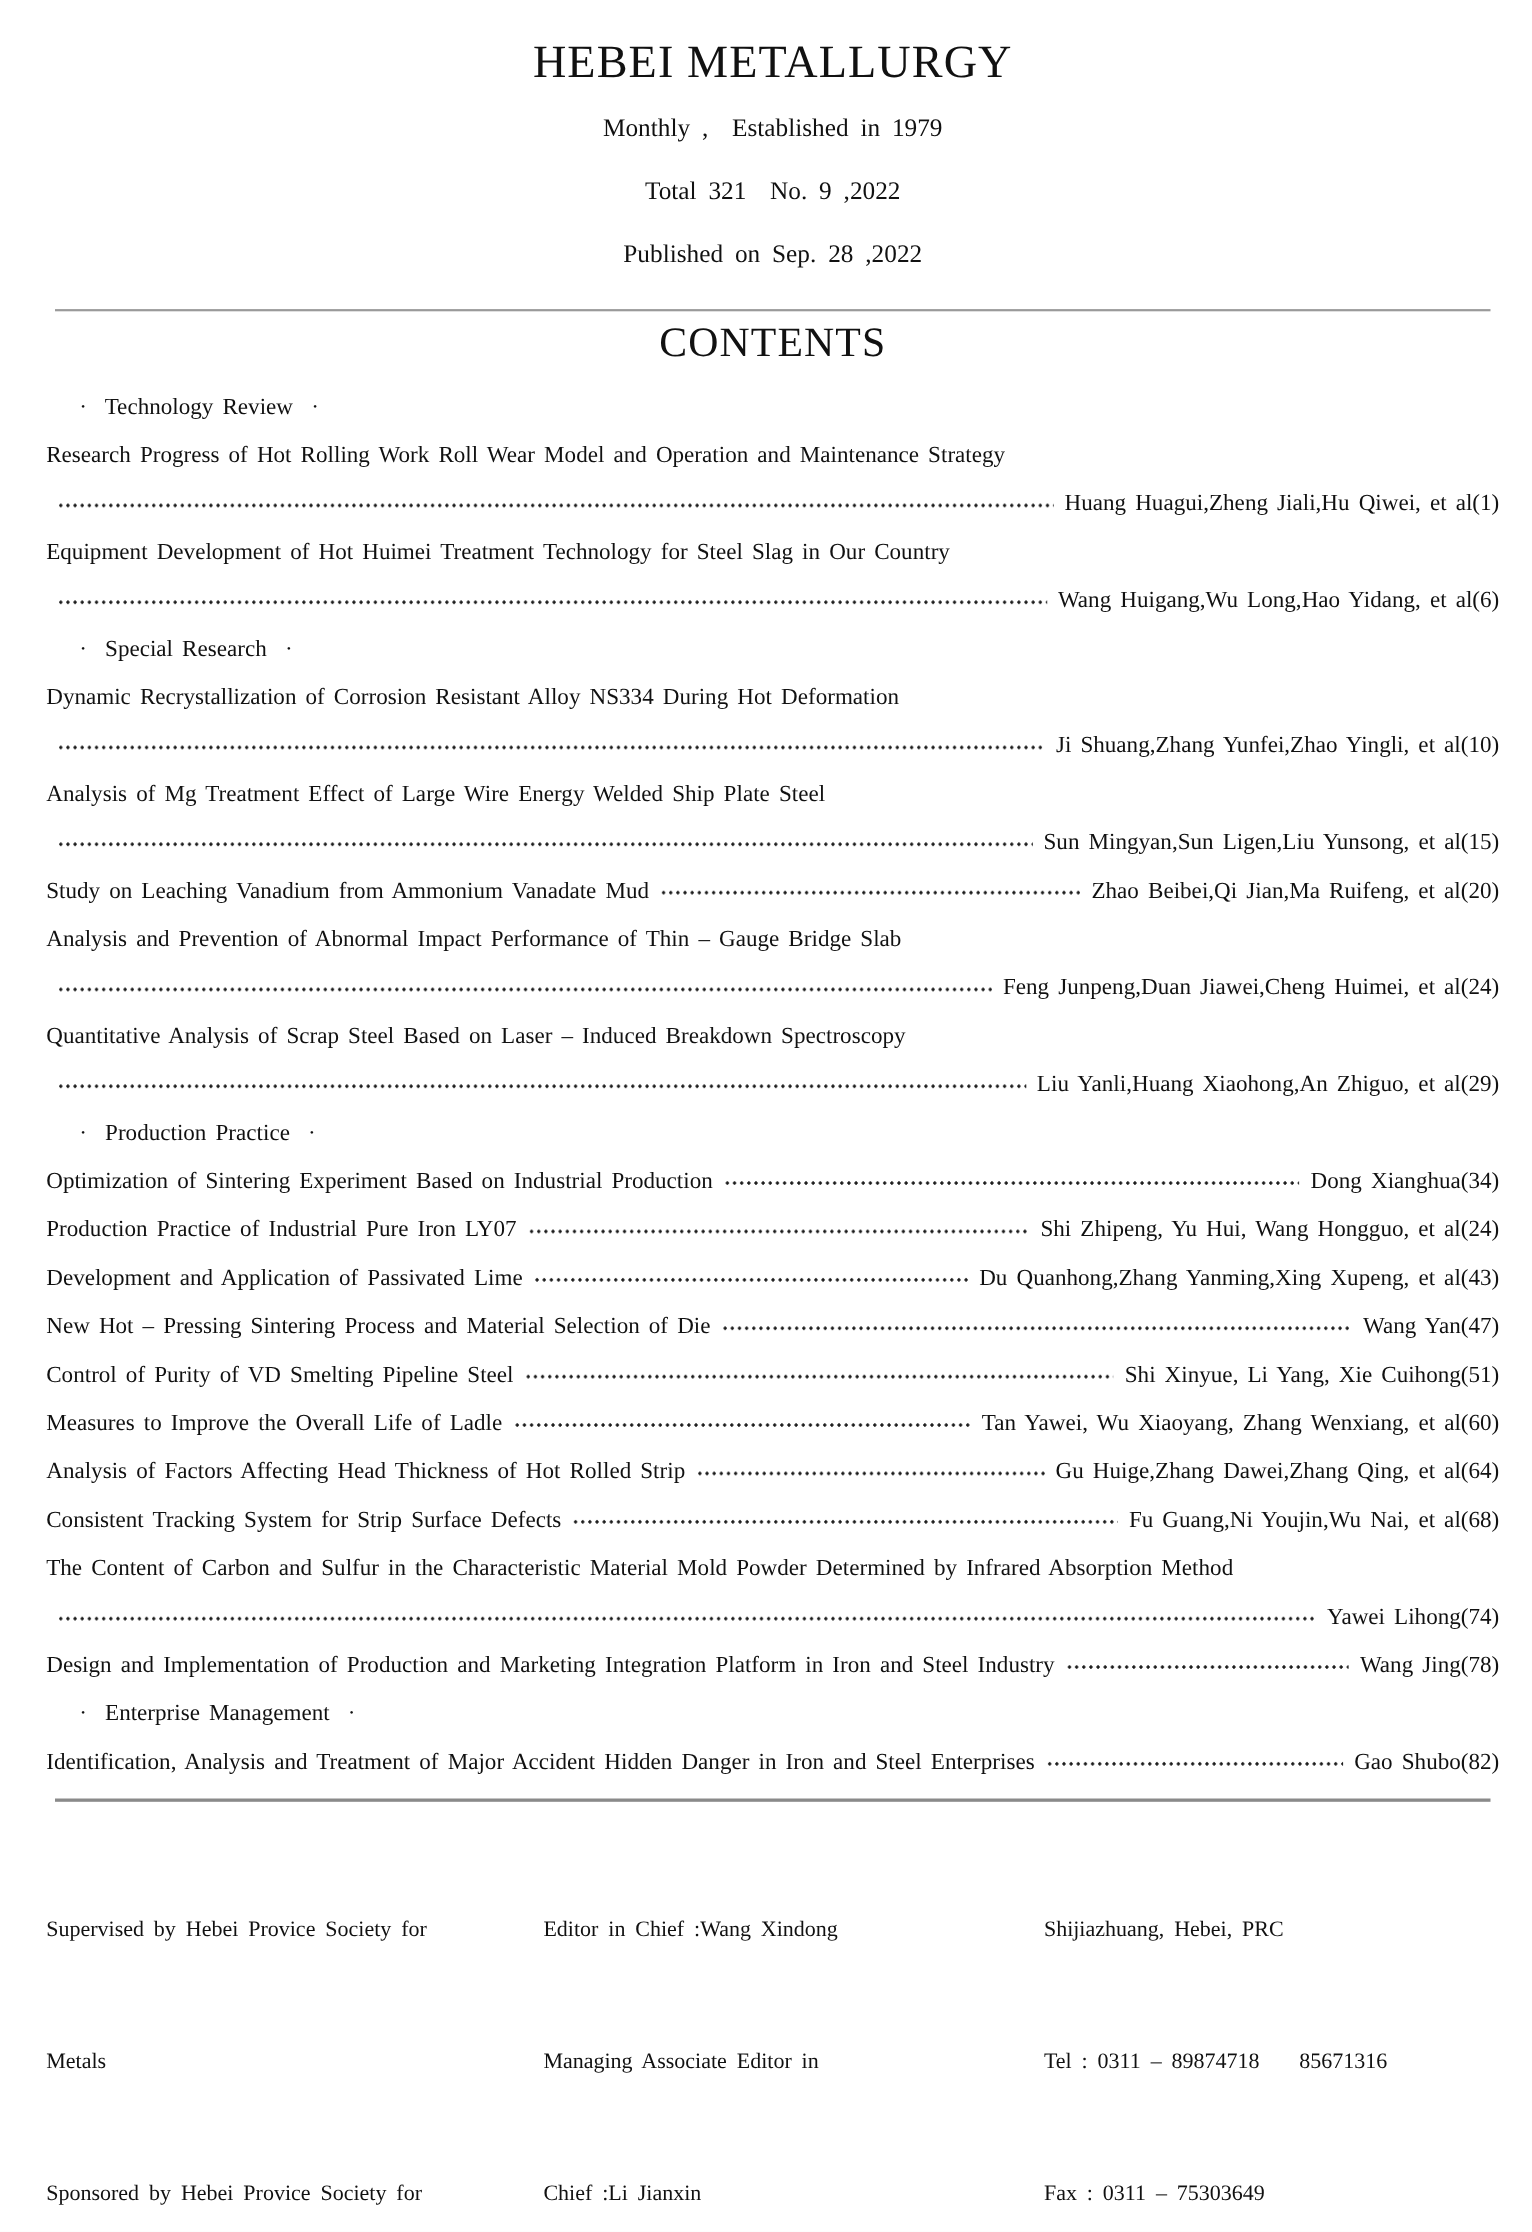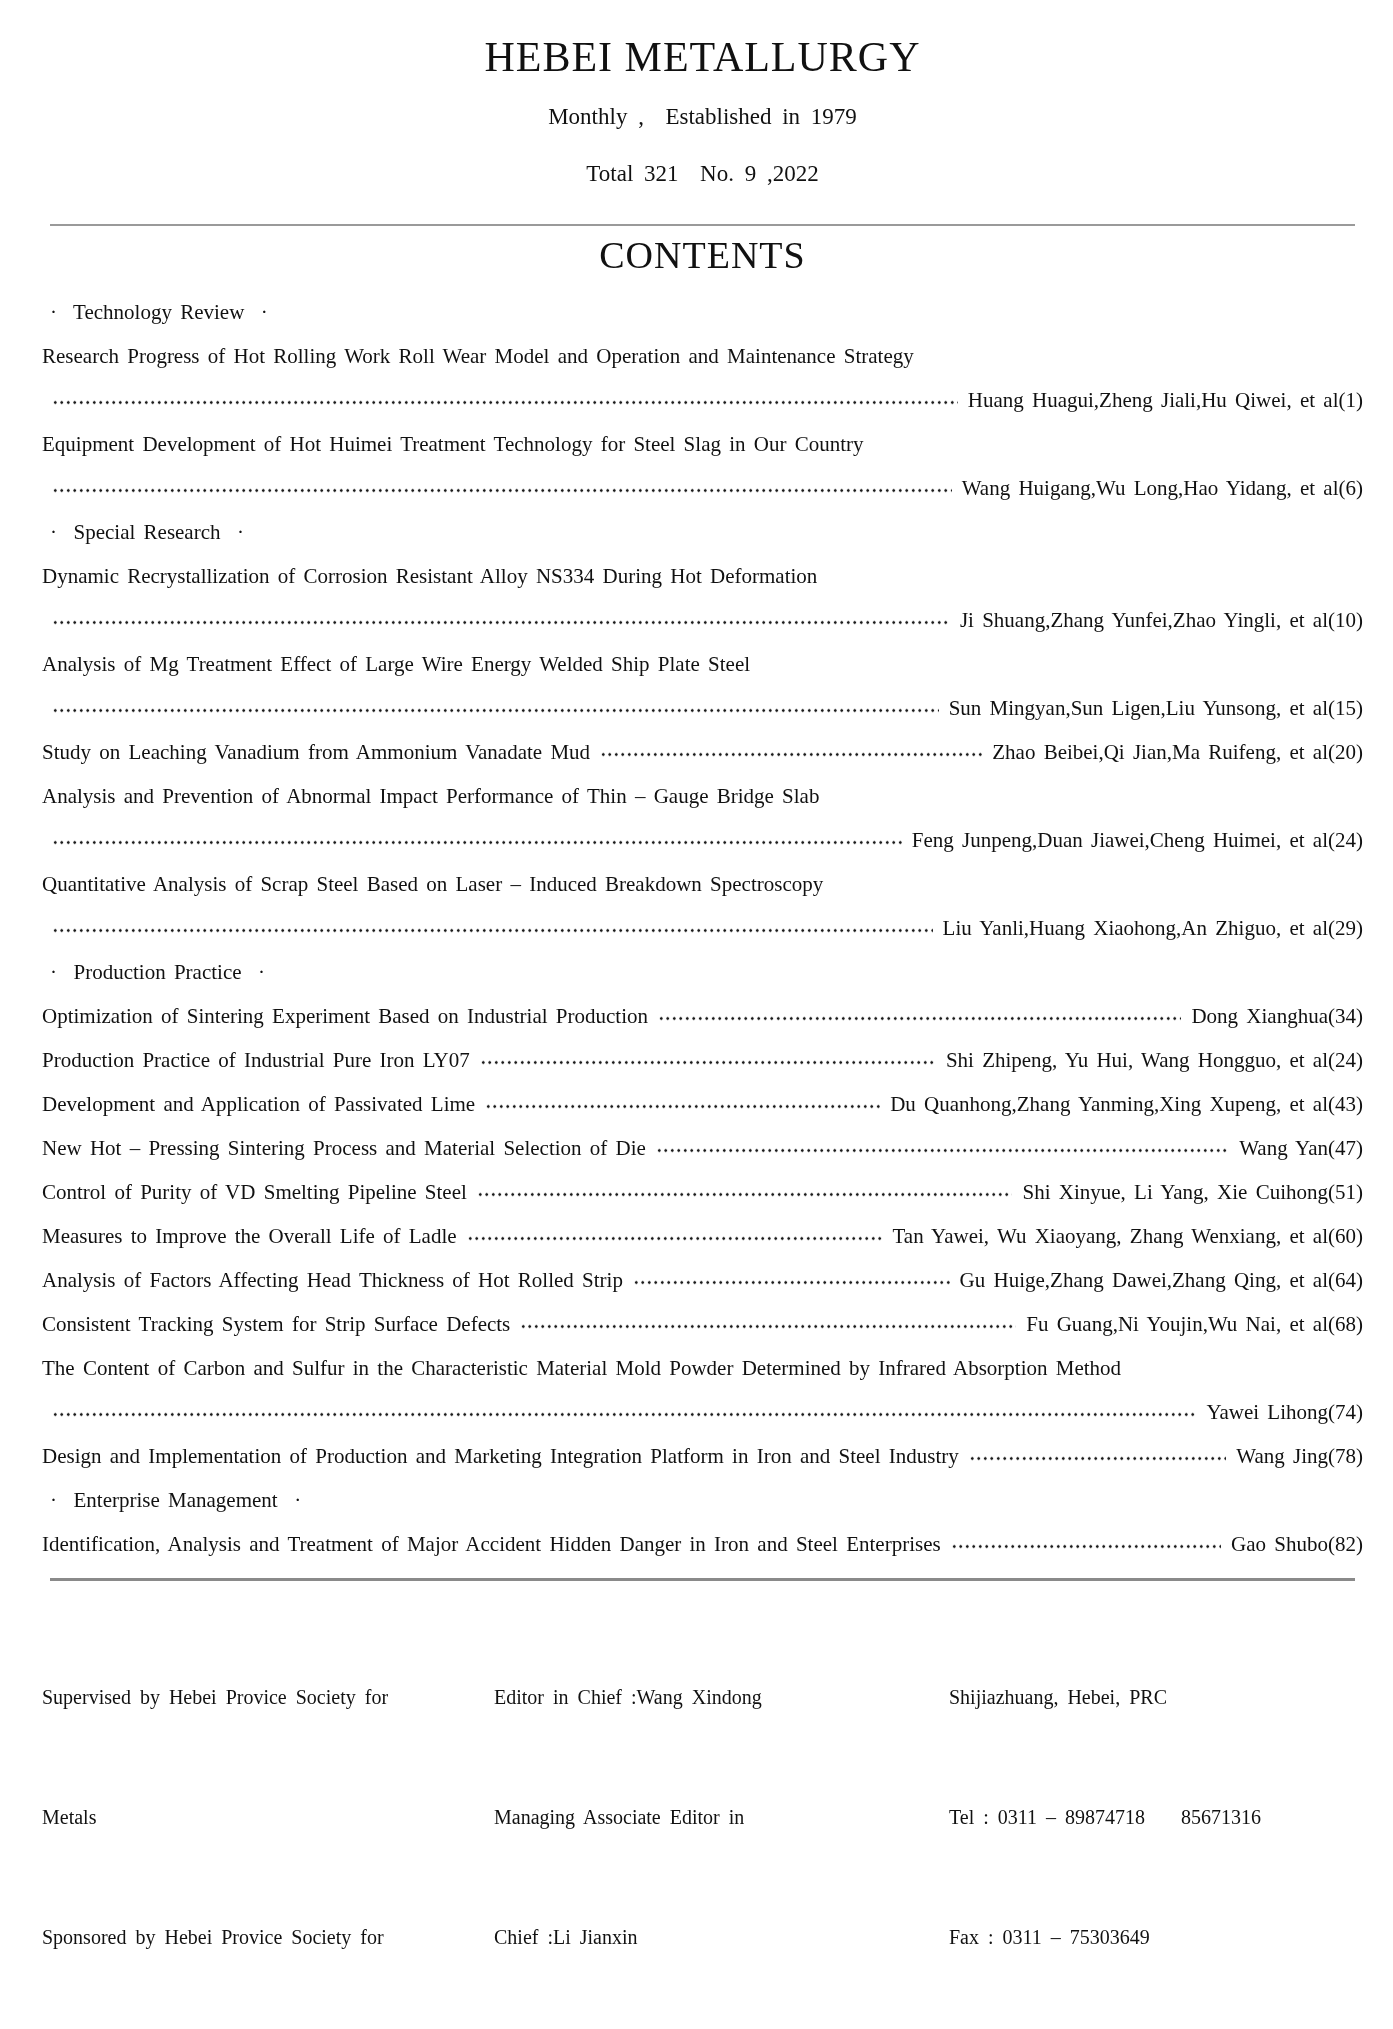--- a/index.html
+++ b/index.html
@@ -11,21 +11,21 @@
   }
   
   .hdr{text-align:center;}
   .hdr-title{font-size:42px;line-height:62px;letter-spacing:1px;white-space:pre-wrap;}
   .hdr-sub{font-size:23px;line-height:57px;word-spacing:5px;white-space:pre-wrap;}
   .rule{border:none;border-top:2px solid #9a9a9a;margin:22px 8px 0 8px;}
   .rule2{border:none;border-top:3px solid #8a8a8a;margin:12px 8px 0 8px;}
   
   .contents-heading{text-align:center;font-size:38px;line-height:46px;letter-spacing:1px;margin-top:6px;}
   .toc{margin-top:12px;font-size:21px;word-spacing:3px;}
-  .toc .section{line-height:44px;padding-left:8px;white-space:pre-wrap;}
+  .toc .section{line-height:44px;padding-left:8px;white-space:pre-wrap;margin-left:22px;}
   .toc .row{display:flex;line-height:44px;}
   .toc .t{white-space:nowrap;}
   .toc .t-full{line-height:44px;white-space:nowrap;}
   .toc .a{white-space:nowrap;}
   .leader{
     flex:1 1 auto;min-width:18px;margin:0 10px;
     background-image:radial-gradient(circle,#1a1a1a 1.2px,transparent 1.55px);
     background-size:6.5px 6.5px;background-repeat:repeat-x;background-position:0 21px;
   }
   .entry2 .leader{margin-left:10px;}
@@ -39,20 +39,21 @@
 </style>
 </head>
 <body>
 
 <div class="page">
 
   <div class="hdr">
     <div class="hdr-title">HEBEI METALLURGY</div>
     <div class="hdr-sub">Monthly ,  Established in 1979</div>
     <div class="hdr-sub">Total 321  No. 9 ,2022</div>
+    <div class="hdr-sub">Published on Sep. 28 ,2022</div>
   </div>
 
   <hr class="rule">
 
   <div class="contents-heading">CONTENTS</div>
 
   <div class="toc">
 
     <div class="section">·  Technology Review  ·</div>
 

